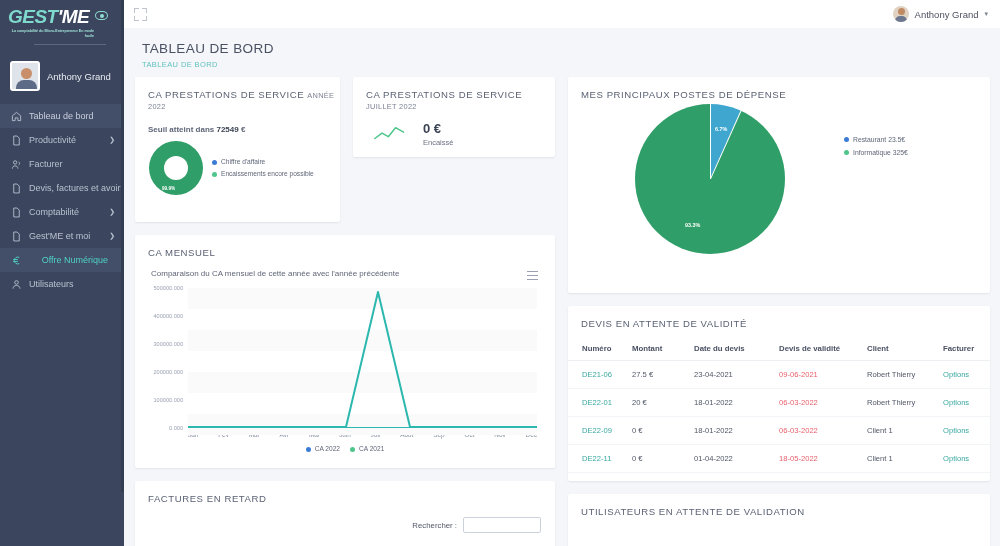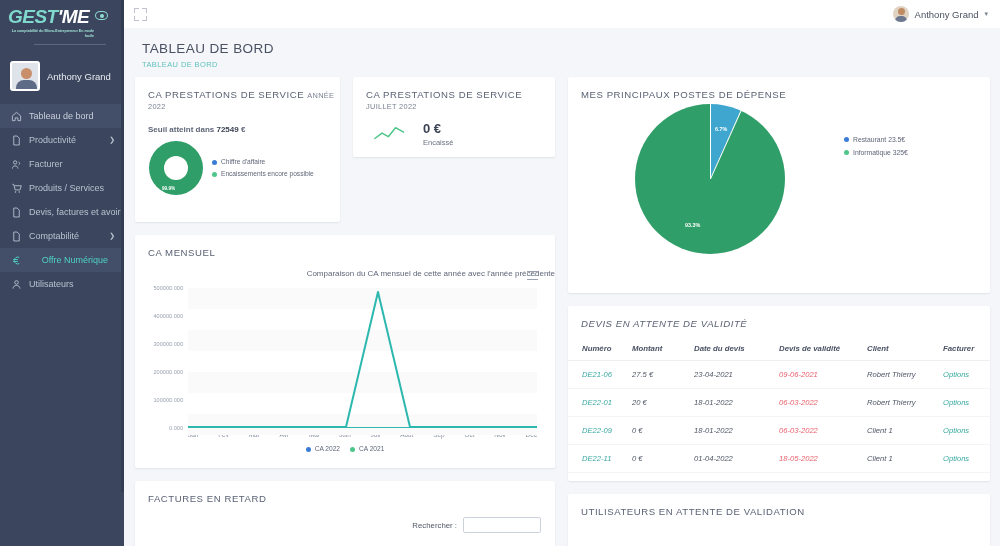--- a/index.html
+++ b/index.html
@@ -112,21 +112,21 @@
   .dot { width:5px;height:5px;border-radius:50%; flex:none;}
 
   .kpi2 { width: 202px; height: 80px; }
   .kpi2-body { display:flex; align-items:center; gap: 14px; padding: 10px 0 0 20px;}
   .spark { width: 36px; height: 20px; }
   .kpi2 .amt { font-size: 13px; font-weight:bold; color:#3c4354; }
   .kpi2 .sub { font-size: 7.5px; color:#6b7284; margin-top:2px;}
 
   
   .chart-card { height: 233px; margin-top: 13px; position: relative; }
-  .chart-sub { font-size: 8px; color: #5f6678; padding: 11px 0 0 16px; text-align: right; }
+  .chart-sub { font-size: 8px; color: #5f6678; padding: 11px 0 0 16px; }
   .burger { position:absolute; right:17px; top:36px; width:11px;}
   .burger i{display:block;height:1.4px;background:#9aa1b0;margin-bottom:2.4px;}
   .plot { position: relative; margin: 10px 0 0 0; height: 140px; }
   .gridband { position:absolute; left:53px; right:18px; height:21px; background:#fafafa;}
   .yaxis-lbl { position:absolute; right: 0; font-size:5.6px; color:#9aa1b0; text-align:right; width: 48px; transform: translateY(-50%);}
   .xaxis { display:flex; justify-content:space-between; padding:3px 18px 0 53px; }
   .xaxis span { font-size:6.4px; color:#8890a0; }
   .chart-legend { display:flex; justify-content:center; gap:10px; margin-top:5px;}
   .chart-legend .leg-row{font-size:6.6px;}
 
@@ -135,21 +135,21 @@
   .pie-body { display:flex; align-items:center; padding-top: 4px;}
   .pie { width: 150px; height: 150px; border-radius: 50%; margin-left: 67px; position: relative;
     background: conic-gradient(#3ea6cf 0deg 24.1deg, #2f9e68 24.1deg 360deg);
     flex:none; }
   .pie::before{content:"";position:absolute;left:50%;top:0;width:1.4px;height:50%;background:#fff;transform-origin:bottom center;}
   .pie::after{content:"";position:absolute;left:50%;top:0;width:1.4px;height:50%;background:#fff;transform-origin:bottom center;transform:rotate(24.1deg);}
   .pie-lbl{position:absolute;color:#fff;font-weight:bold;font-size:5.4px;}
   .pie-legend { margin-left: 59px; align-self: flex-start; margin-top: 29px;}
   .pie-legend .leg-row{font-size:6.8px; line-height:13px;}
 
-  .table-card { margin-top: 13px; height: 175px; font-style: italic; }
+  .table-card { margin-top: 13px; height: 175px; }
   table { width: 100%; border-collapse: collapse; margin-top: 9px; }
   th { font-size: 7.8px; color: #4a5163; text-align: left; font-weight: bold;
        padding: 6px 4px 7px 0; border-bottom: 1px solid #edeff3;}
   td { font-size: 7.6px; color: #4f5666; padding: 9px 4px 9px 0; border-bottom: 1px solid #f2f4f7;}
   th:first-child, td:first-child { padding-left: 14px; margin-top: 38px; }
   .lnk { color: #3aa8a0; }
   .red { color: #e8616d; }
   .opt { color: #3aa8a0; }
   col.c1{width:64px;} col.c2{width:62px;} col.c3{width:85px;} col.c4{width:88px;} col.c5{width:76px;}
 
@@ -209,44 +209,42 @@
               <path d="M2 14c0-2.6 1.8-4 4-4s4 1.4 4 4" fill="none" stroke="#b9c1d0" stroke-width="1.3"></path>
               <path d="M11 4.3a2.2 2.2 0 010 4.2" fill="none" stroke="#b9c1d0" stroke-width="1.2"></path>
             </svg>
           </span>
         <span class="nav-label">Facturer</span>
         <span class="chev"></span>
       </div>
       <div class="nav-item">
         <span class="ico">
             <svg viewBox="0 0 16 16">
-              <path d="M2 2h2l2 8h7l2-6H5" fill="none" stroke="#b9c1d0" stroke-width="1.3"></path>
-              <circle cx="6.5" cy="13" r="1.1" fill="#b9c1d0"></circle>
-              <circle cx="12" cy="13" r="1.1" fill="#b9c1d0"></circle>
-            </svg>
-          </span>
-        <span class="nav-label">Produits / Services</span>
-        <span class="chev"></span>
-      </div>
-      <div class="nav-item">
-        <span class="ico">
-            <svg viewBox="0 0 16 16">
               <path d="M4 1.5h5l3 3v10H4z" fill="none" stroke="#b9c1d0" stroke-width="1.3"></path>
             </svg>
           </span>
         <span class="nav-label">Devis, factures et avoirs</span>
         <span class="chev">❯</span>
       </div>
       <div class="nav-item">
         <span class="ico">
             <svg viewBox="0 0 16 16">
               <path d="M4 1.5h5l3 3v10H4z" fill="none" stroke="#b9c1d0" stroke-width="1.3"></path>
             </svg>
           </span>
         <span class="nav-label">Comptabilité</span>
+        <span class="chev">❯</span>
+      </div>
+      <div class="nav-item">
+        <span class="ico">
+            <svg viewBox="0 0 16 16">
+              <path d="M4 1.5h5l3 3v10H4z" fill="none" stroke="#b9c1d0" stroke-width="1.3"></path>
+            </svg>
+          </span>
+        <span class="nav-label">Gest'ME et moi</span>
         <span class="chev">❯</span>
       </div>
       <div class="nav-item active">
         <span class="ico">
             <svg viewBox="0 0 16 16">
               <path d="M12 3.5a5 5 0 100 9" fill="none" stroke="#4fd1c5" stroke-width="1.4"></path>
               <path d="M3 6.6h7M3 9.4h7" stroke="#4fd1c5" stroke-width="1.3"></path>
             </svg>
           </span>
         <span class="nav-label">Offre Numérique</span>

